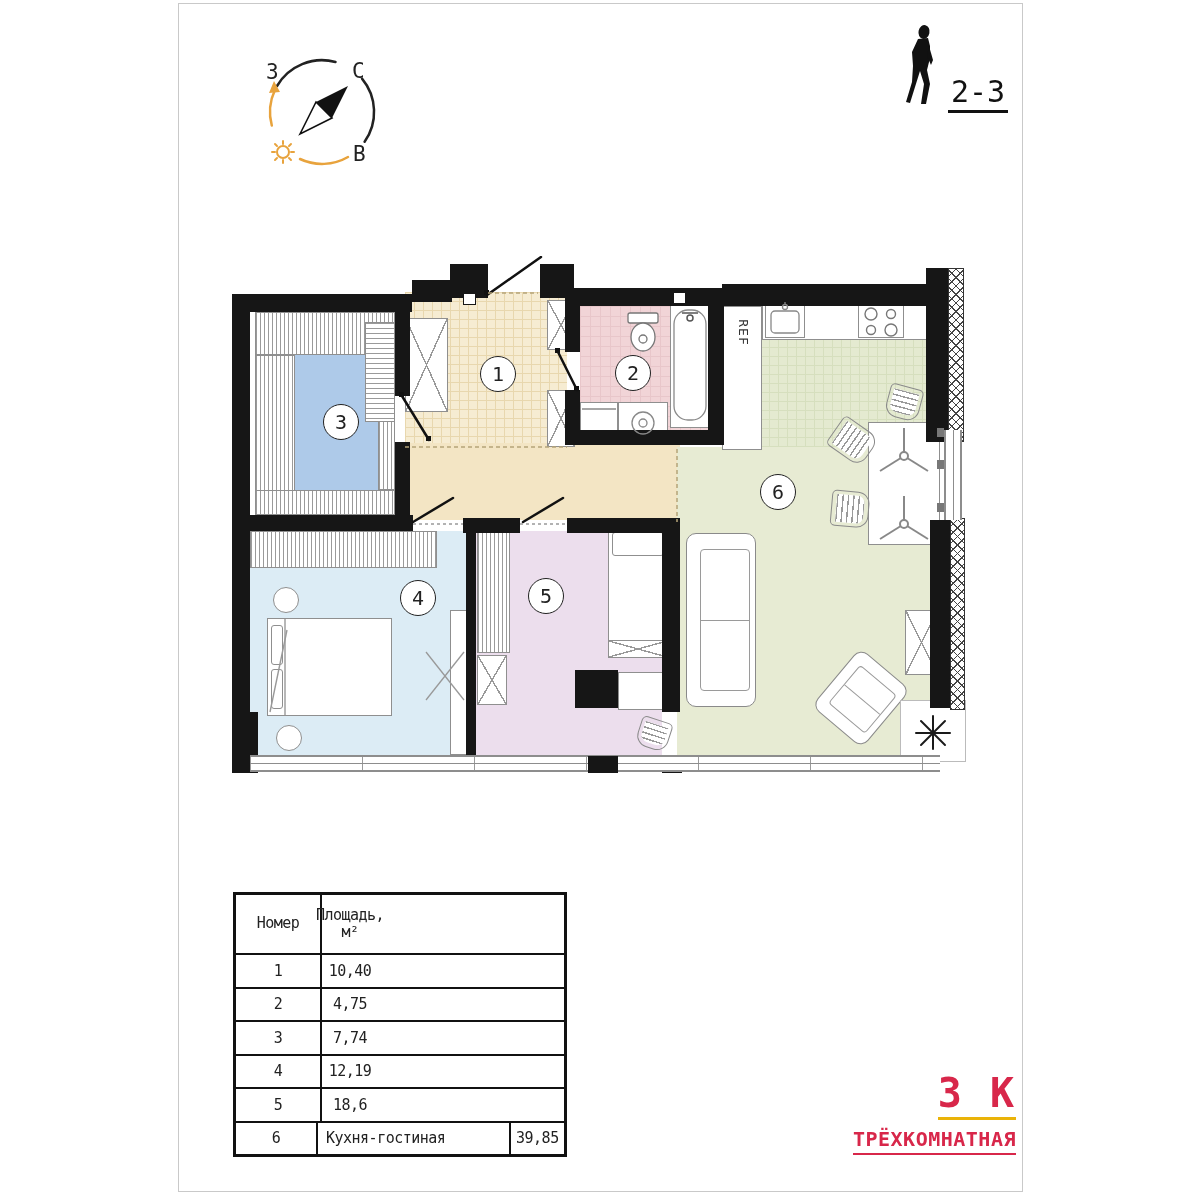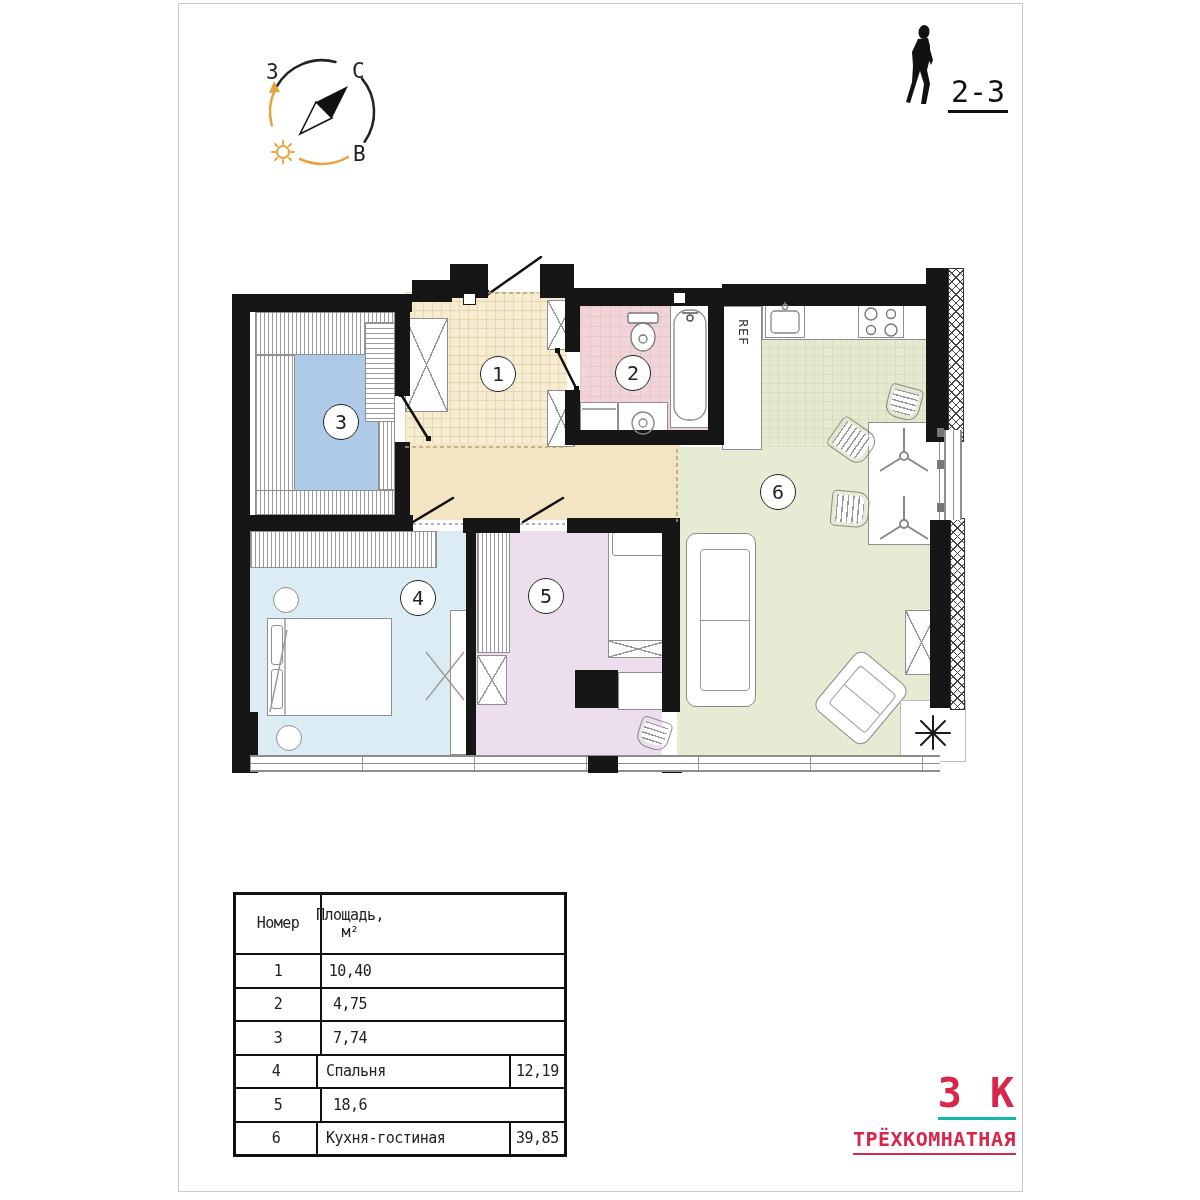--- a/index.html
+++ b/index.html
@@ -62,21 +62,21 @@
   .t-cell:first-child{border-left:none;}
   .c-num{width:84px;justify-content:center;}
   .c-name{width:202px;padding-left:8px;}
   .c-area{width:58px;justify-content:center;}
   .t-head{height:58px;}
   .t-head .t-cell{justify-content:center;padding-left:0;flex-direction:column;line-height:1.15;}
   .t-data{height:31.5px;}
   
   #apt-type{position:absolute;right:184px;top:1070px;text-align:right;color:#d8274a;}
   #apt-type-short{display:inline-block;font-size:40px;font-weight:bold;letter-spacing:2px;
-    border-bottom:3px solid #14b8a6;padding-bottom:1px;}
+    border-bottom:3px solid #eab308;padding-bottom:1px;}
   #apt-type-full{display:inline-block;font-size:20px;font-weight:bold;margin-top:7px;
     border-bottom:2px solid #d8274a;padding-bottom:2px;letter-spacing:0.5px;}
 </style>
 </head>
 <body>
 
 <div id="stage">
   <div id="page-frame"></div>
 
   <svg class="abs" style="left:252px;top:44px;" width="140" height="140" viewBox="0 0 140 140">
@@ -334,21 +334,20 @@
     <div class="t-row t-data">
       <div class="t-cell c-num">2</div>
       <div class="t-cell c-area">4,75</div>
     </div>
     <div class="t-row t-data">
       <div class="t-cell c-num">3</div>
       <div class="t-cell c-area">7,74</div>
     </div>
     <div class="t-row t-data">
       <div class="t-cell c-num">4</div>
-      <div class="t-cell c-name">Спальня</div>
       <div class="t-cell c-area">12,19</div>
     </div>
     <div class="t-row t-data">
       <div class="t-cell c-num">5</div>
       <div class="t-cell c-area">18,6</div>
     </div>
     <div class="t-row t-data">
       <div class="t-cell c-num">6</div>
       <div class="t-cell c-name">Кухня-гостиная</div>
       <div class="t-cell c-area">39,85</div>

